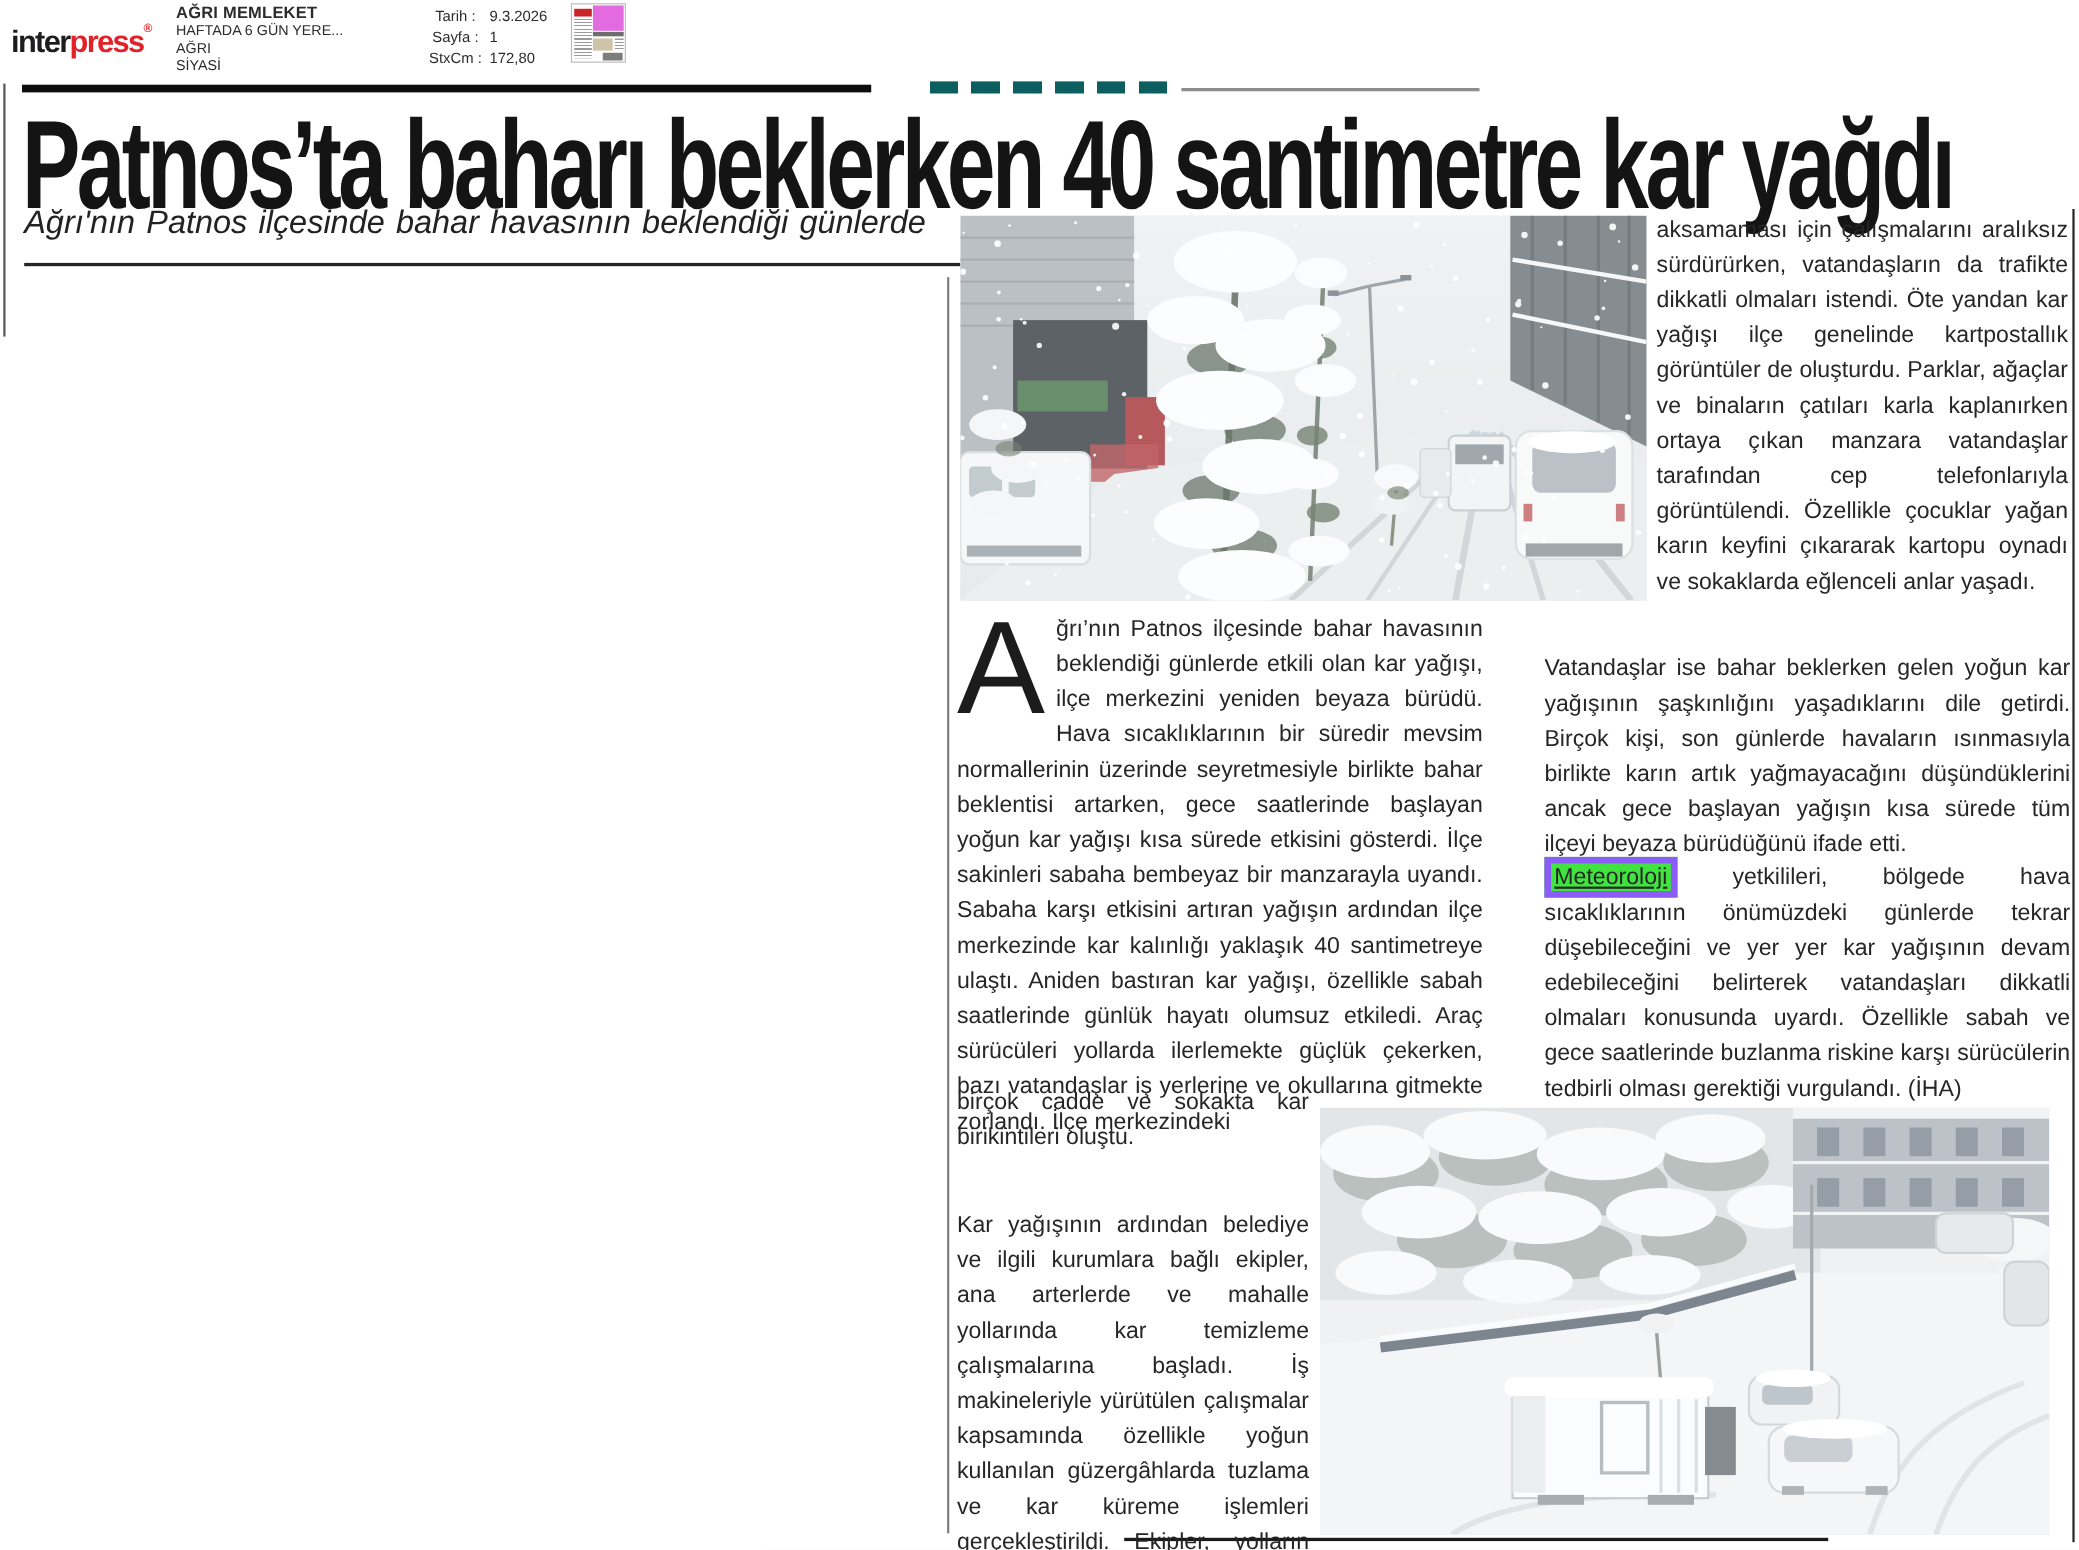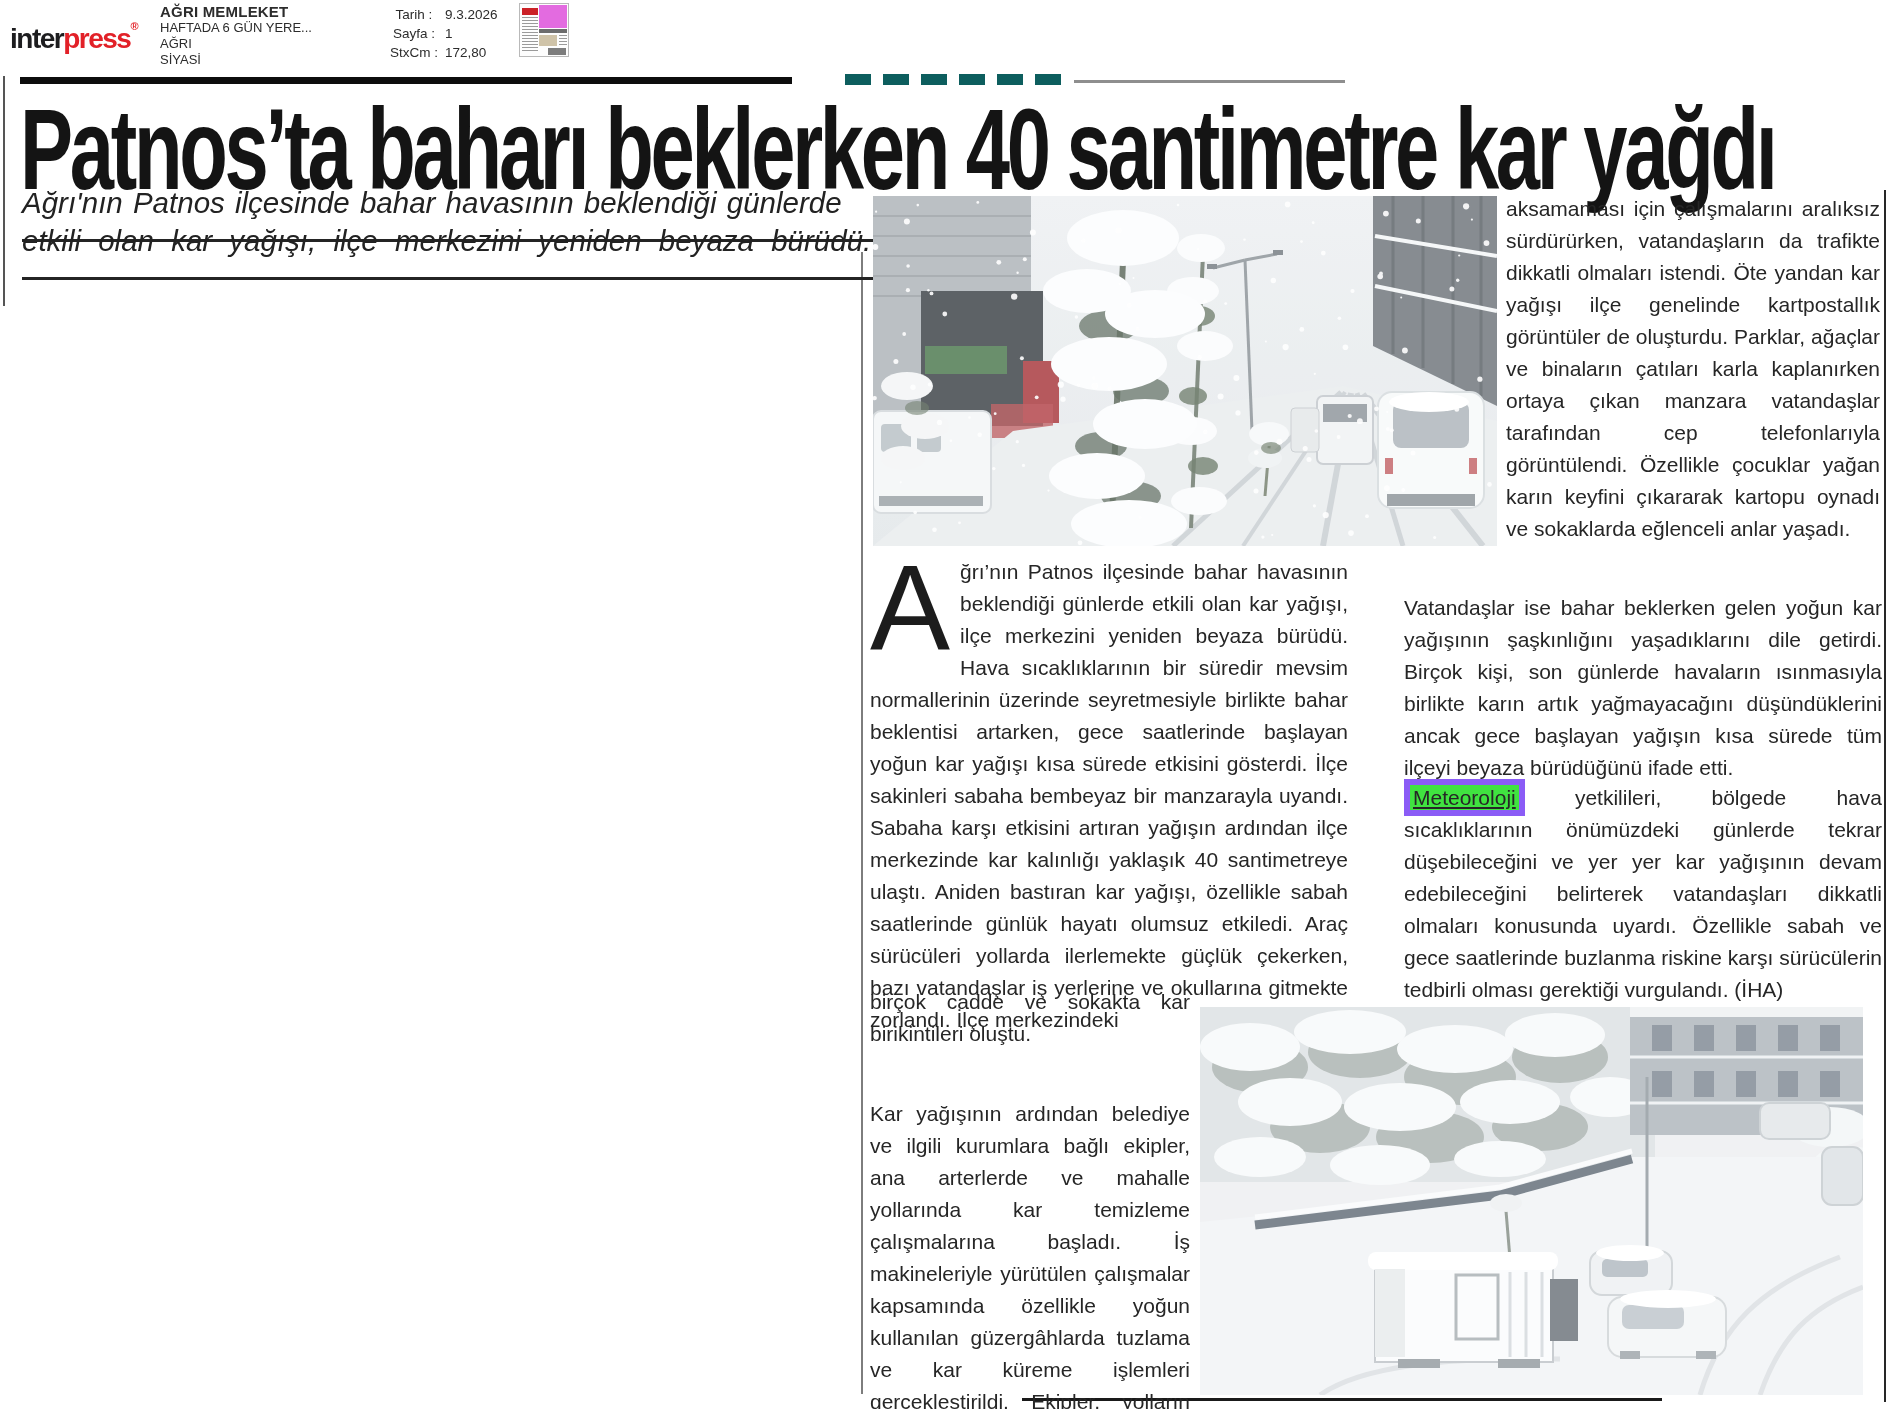--- a/index.html
+++ b/index.html
@@ -101,21 +101,20 @@
   <div class="rule left-rule"></div>
   <div class="rule top-black-bar"></div>
   <div class="masthead-frag"></div>
   <div class="rule top-gray-line"></div>
   <div class="rule mid-rule"></div>
   <div class="rule right-rule"></div>
   <div class="rule bottom-line"></div>
 
   <div class="headline">Patnos’ta baharı beklerken 40 santimetre kar yağdı</div>
   <div class="subline subline1">Ağrı'nın Patnos ilçesinde bahar havasının beklendiği günlerde</div>
-  <div class="subline subline2">etkili olan kar yağışı, ilçe merkezini yeniden beyaza bürüdü.</div>
 
   <div class="photo photo1" aria-label="Kar altında cadde, karla kaplı ağaçlar ve araçlar">
     <svg width="624" height="350" viewBox="0 0 624 350">
       <defs>
         <linearGradient id="sky1" x1="0" y1="0" x2="0" y2="1">
           <stop offset="0" stop-color="#edf0f2"></stop>
             <stop offset="1" stop-color="#e2e6e9"></stop>
         </linearGradient>
       </defs>
       <rect x="0" y="0" width="624" height="350" fill="url(#sky1)"></rect>

